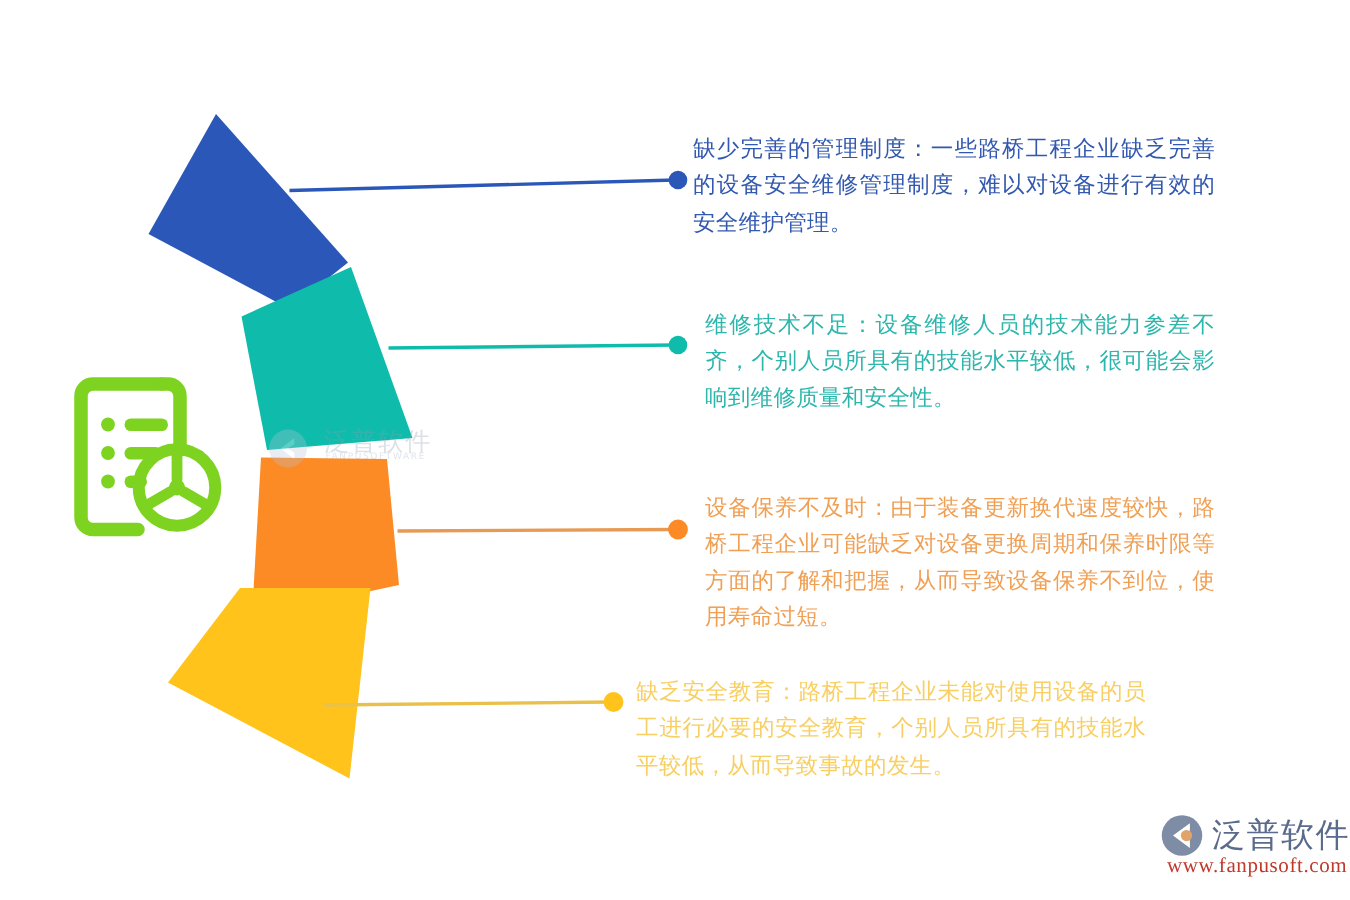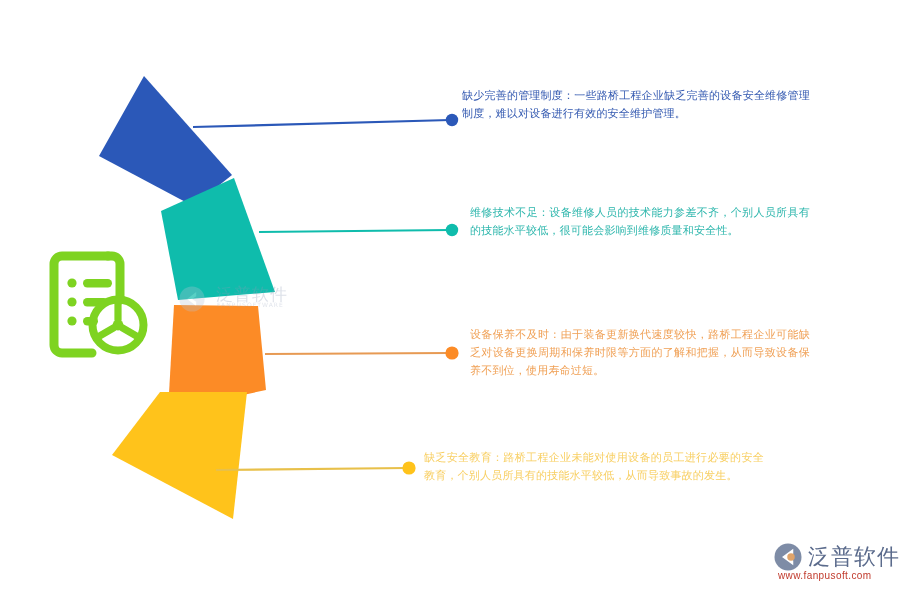--- a/index.html
+++ b/index.html
@@ -23,24 +23,24 @@
     position: absolute;
     left: 0;
     top: 0;
     width: 900px;
     height: 600px;
   }
   .callout {
     position: absolute;
     width: 352px;
     line-height: 1.62;
-    font-size: 11px;
+    font-size: 15px;
     letter-spacing: 0.2px;
     text-align: justify;
-    font-family: Liberation Mono, monospace;
+    font-family: Liberation Sans, sans-serif;
   }
   #callout-0 { left: 462px; top: 88px;  color: #3258b0; width: 348px; }
   #callout-1 { left: 470px; top: 205px; color: #2cb6ac; width: 340px; }
   #callout-2 { left: 470px; top: 327px; color: #f0a055; width: 340px; }
   #callout-3 { left: 424px; top: 450px; color: #f8cf62; width: 340px; }
 
   .watermark-mid {
     position: absolute;
     left: 176px;
     top: 282px;
@@ -90,25 +90,25 @@
     font-size: 22px;
     color: #5b6b8c;
     letter-spacing: 1px;
     white-space: nowrap;
     font-family: "DejaVu Sans", "Liberation Sans", sans-serif;
   }
   .brand-url {
     position: absolute;
     left: 6px;
     top: 28px;
-    font-size: 10px;
+    font-size: 14px;
     color: #c0392b;
     letter-spacing: 0.4px;
     white-space: nowrap;
-    font-family: Liberation Sans, sans-serif;
+    font-family: Liberation Serif, serif;
   }
 </style>
 </head>
 <body>
 
 <div id="stage">
 
   <svg id="artboard" viewBox="0 0 900 600">
 
     <g>

